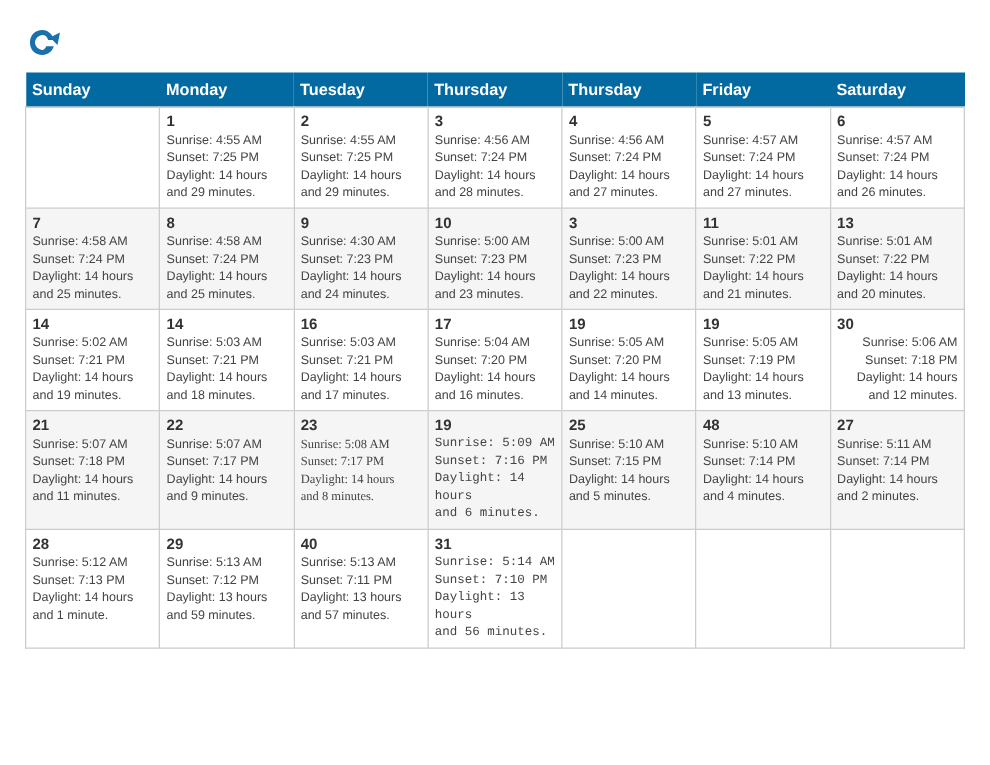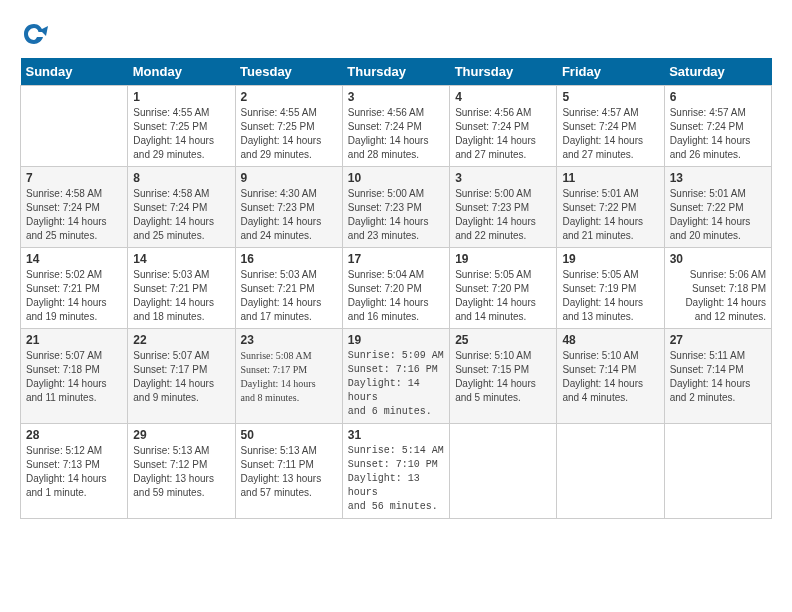--- a/index.html
+++ b/index.html
@@ -330,21 +330,21 @@
 and 1 minute.</div>
         </td>
         <td>
           <span class="day-number">29</span>
           <div class="cell-content" style="white-space: pre-line;">Sunrise: 5:13 AM
 Sunset: 7:12 PM
 Daylight: 13 hours
 and 59 minutes.</div>
         </td>
         <td>
-          <span class="day-number">50</span>
+          <span class="day-number">40</span>
           <div class="cell-content" style="white-space: pre-line;">Sunrise: 5:13 AM
 Sunset: 7:11 PM
 Daylight: 13 hours
 and 57 minutes.</div>
         </td>
         <td>
           <span class="day-number">31</span>
           <div class="cell-content" style="white-space: pre-line; font-family: Liberation Mono, monospace;">Sunrise: 5:14 AM
 Sunset: 7:10 PM
 Daylight: 13 hours

